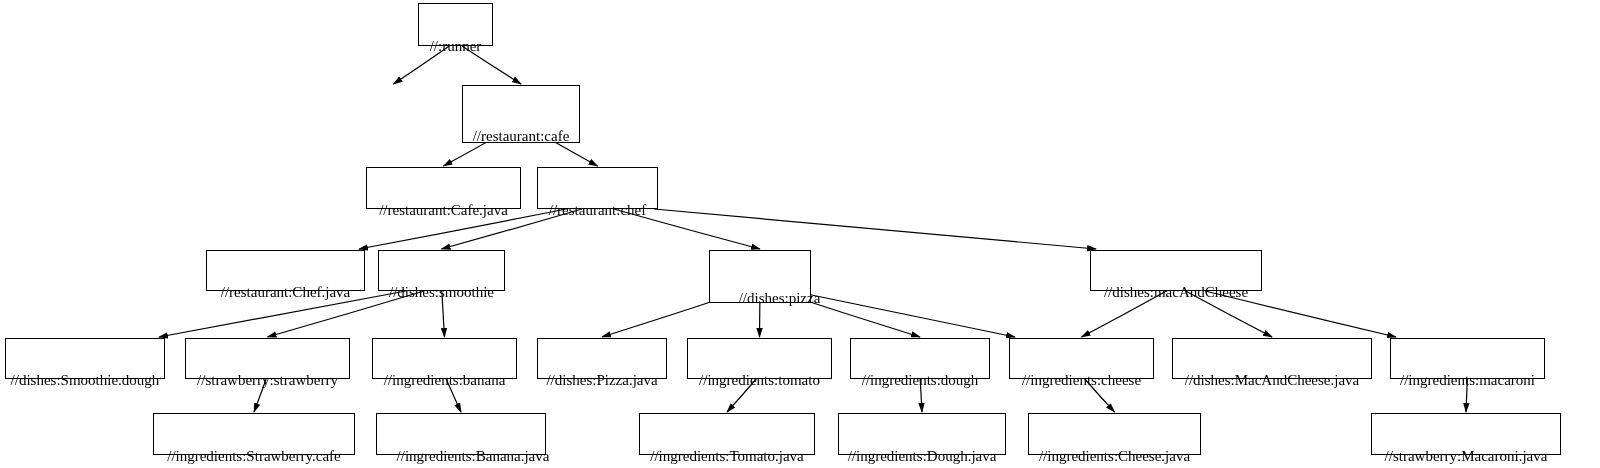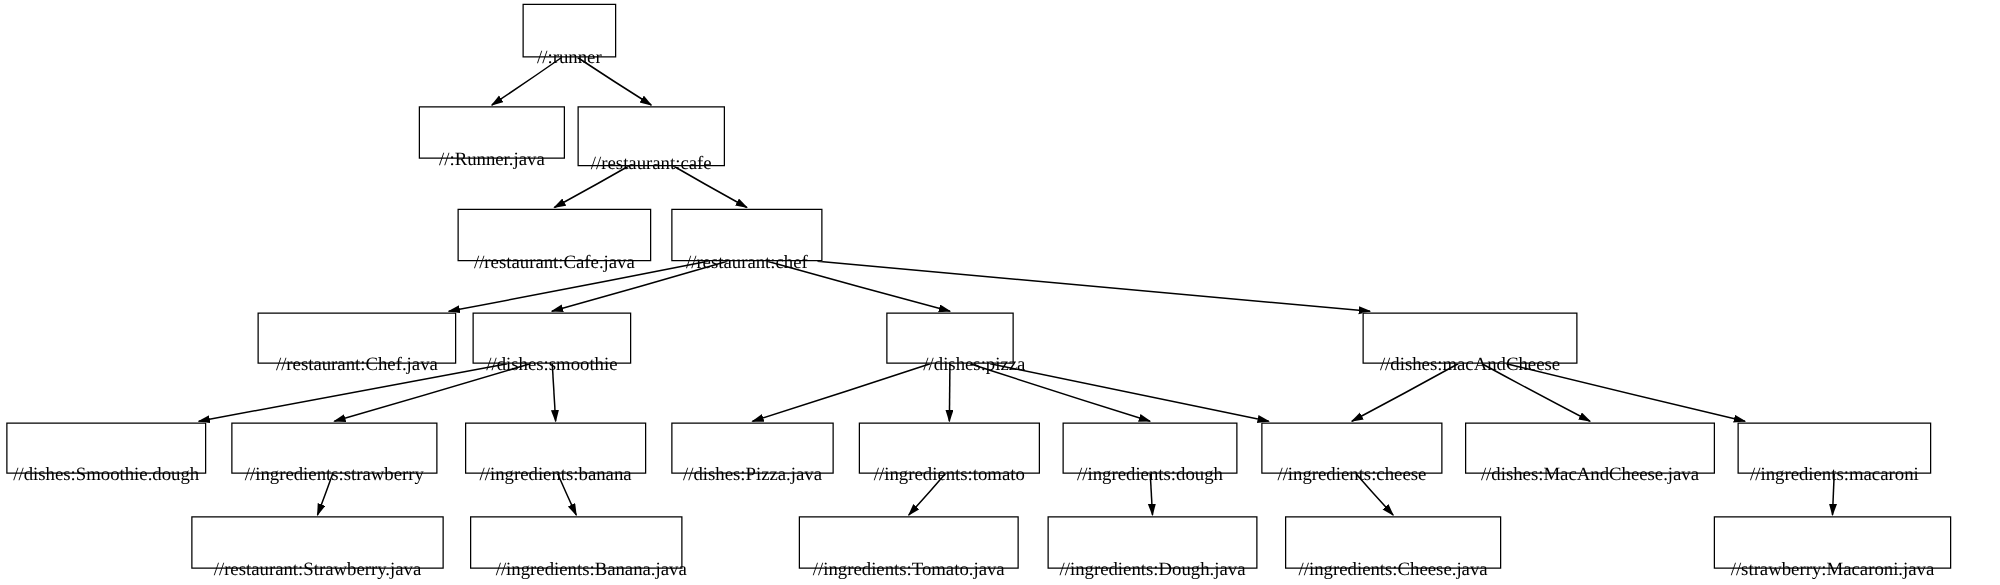--- a/index.html
+++ b/index.html
@@ -84,49 +84,46 @@
         <path d="M 756.25,379 Q 741.625,396 727,412" fill="none" stroke="#000000" stroke-width="1.2" marker-end="url(#arrow)"></path>
         <path d="M 920.2,379 Q 921.1,396 922,412" fill="none" stroke="#000000" stroke-width="1.2" marker-end="url(#arrow)"></path>
         <path d="M 1084.8,379 Q 1099.65,396 1114.5,412" fill="none" stroke="#000000" stroke-width="1.2" marker-end="url(#arrow)"></path>
         <path d="M 1467.35,379 Q 1466.675,396 1466,412" fill="none" stroke="#000000" stroke-width="1.2" marker-end="url(#arrow)"></path>
       </g>
   </svg>
   <div id="node-layer">
       <div class="node" style="left: 418px; top: 3px; width: 75px; height: 43px; border-color: rgb(0, 0, 0); background: rgb(255, 255, 255);">
         <span class="node-label">//:runner</span>
       </div>
-      <div class="node" style="left: 335px; top: 85px; width: 117px; height: 42px; border-color: rgb(0, 0, 0); background: rgb(255, 255, 255);">
-        <span class="node-label">//:Runner.java</span>
-      </div>
-      <div class="node" style="left: 462px; top: 85px; width: 118px; height: 48px; border-color: rgb(0, 0, 0); background: rgb(255, 255, 255);">
+      <div class="node" style="left: 462px; top: 85px; width: 118px; height: 58px; border-color: rgb(0, 0, 0); background: rgb(255, 255, 255);">
         <span class="node-label">//restaurant:cafe</span>
       </div>
       <div class="node" style="left: 366px; top: 167px; width: 155px; height: 42px; border-color: rgb(0, 0, 0); background: rgb(255, 255, 255);">
         <span class="node-label">//restaurant:Cafe.java</span>
       </div>
       <div class="node" style="left: 537px; top: 167px; width: 121px; height: 42px; border-color: rgb(0, 0, 0); background: rgb(255, 255, 255); text-align: right;">
         <span class="node-label">//restaurant:chef</span>
       </div>
       <div class="node" style="left: 206px; top: 250px; width: 159px; height: 41px; border-color: rgb(0, 0, 0); background: rgb(255, 255, 255);">
         <span class="node-label">//restaurant:Chef.java</span>
       </div>
       <div class="node" style="left: 378px; top: 250px; width: 127px; height: 41px; border-color: rgb(0, 0, 0); background: rgb(255, 255, 255);">
         <span class="node-label">//dishes:smoothie</span>
       </div>
-      <div class="node" style="left: 709px; top: 250px; width: 102px; height: 41px; border-color: rgb(0, 0, 0); background: rgb(255, 255, 255); padding-left: 39px;">
+      <div class="node" style="left: 709px; top: 250px; width: 102px; height: 53px; border-color: rgb(0, 0, 0); background: rgb(255, 255, 255); padding-left: 39px;">
         <span class="node-label">//dishes:pizza</span>
       </div>
       <div class="node" style="left: 1090px; top: 250px; width: 172px; height: 41px; border-color: rgb(0, 0, 0); background: rgb(255, 255, 255);">
         <span class="node-label">//dishes:macAndCheese</span>
       </div>
       <div class="node" style="left: 5px; top: 338px; width: 160px; height: 41px; border-color: rgb(0, 0, 0); background: rgb(255, 255, 255);">
         <span class="node-label">//dishes:Smoothie.dough</span>
       </div>
       <div class="node" style="left: 185px; top: 338px; width: 165px; height: 41px; border-color: rgb(0, 0, 0); background: rgb(255, 255, 255);">
-        <span class="node-label">//ingredients:strawberry</span>
+        <span class="node-label">//strawberry:strawberry</span>
       </div>
       <div class="node" style="left: 372px; top: 338px; width: 145px; height: 41px; border-color: rgb(0, 0, 0); background: rgb(255, 255, 255);">
         <span class="node-label">//ingredients:banana</span>
       </div>
       <div class="node" style="left: 537px; top: 338px; width: 130px; height: 41px; border-color: rgb(0, 0, 0); background: rgb(255, 255, 255);">
         <span class="node-label">//dishes:Pizza.java</span>
       </div>
       <div class="node" style="left: 687px; top: 338px; width: 145px; height: 41px; border-color: rgb(0, 0, 0); background: rgb(255, 255, 255);">
         <span class="node-label">//ingredients:tomato</span>
       </div>
@@ -136,21 +133,21 @@
       <div class="node" style="left: 1009px; top: 338px; width: 145px; height: 41px; border-color: rgb(0, 0, 0); background: rgb(255, 255, 255);">
         <span class="node-label">//ingredients:cheese</span>
       </div>
       <div class="node" style="left: 1172px; top: 338px; width: 200px; height: 41px; border-color: rgb(0, 0, 0); background: rgb(255, 255, 255);">
         <span class="node-label">//dishes:MacAndCheese.java</span>
       </div>
       <div class="node" style="left: 1390px; top: 338px; width: 155px; height: 41px; border-color: rgb(0, 0, 0); background: rgb(255, 255, 255);">
         <span class="node-label">//ingredients:macaroni</span>
       </div>
       <div class="node" style="left: 153px; top: 413px; width: 202px; height: 42px; border-color: rgb(0, 0, 0); background: rgb(255, 255, 255);">
-        <span class="node-label">//restaurant:Strawberry.java</span>
+        <span class="node-label">//ingredients:Strawberry.cafe</span>
       </div>
       <div class="node" style="left: 376px; top: 413px; width: 170px; height: 42px; border-color: rgb(0, 0, 0); background: rgb(255, 255, 255); padding-left: 24px;">
         <span class="node-label">//ingredients:Banana.java</span>
       </div>
       <div class="node" style="left: 639px; top: 413px; width: 176px; height: 42px; border-color: rgb(0, 0, 0); background: rgb(255, 255, 255);">
         <span class="node-label">//ingredients:Tomato.java</span>
       </div>
       <div class="node" style="left: 838px; top: 413px; width: 168px; height: 42px; border-color: rgb(0, 0, 0); background: rgb(255, 255, 255);">
         <span class="node-label">//ingredients:Dough.java</span>
       </div>

